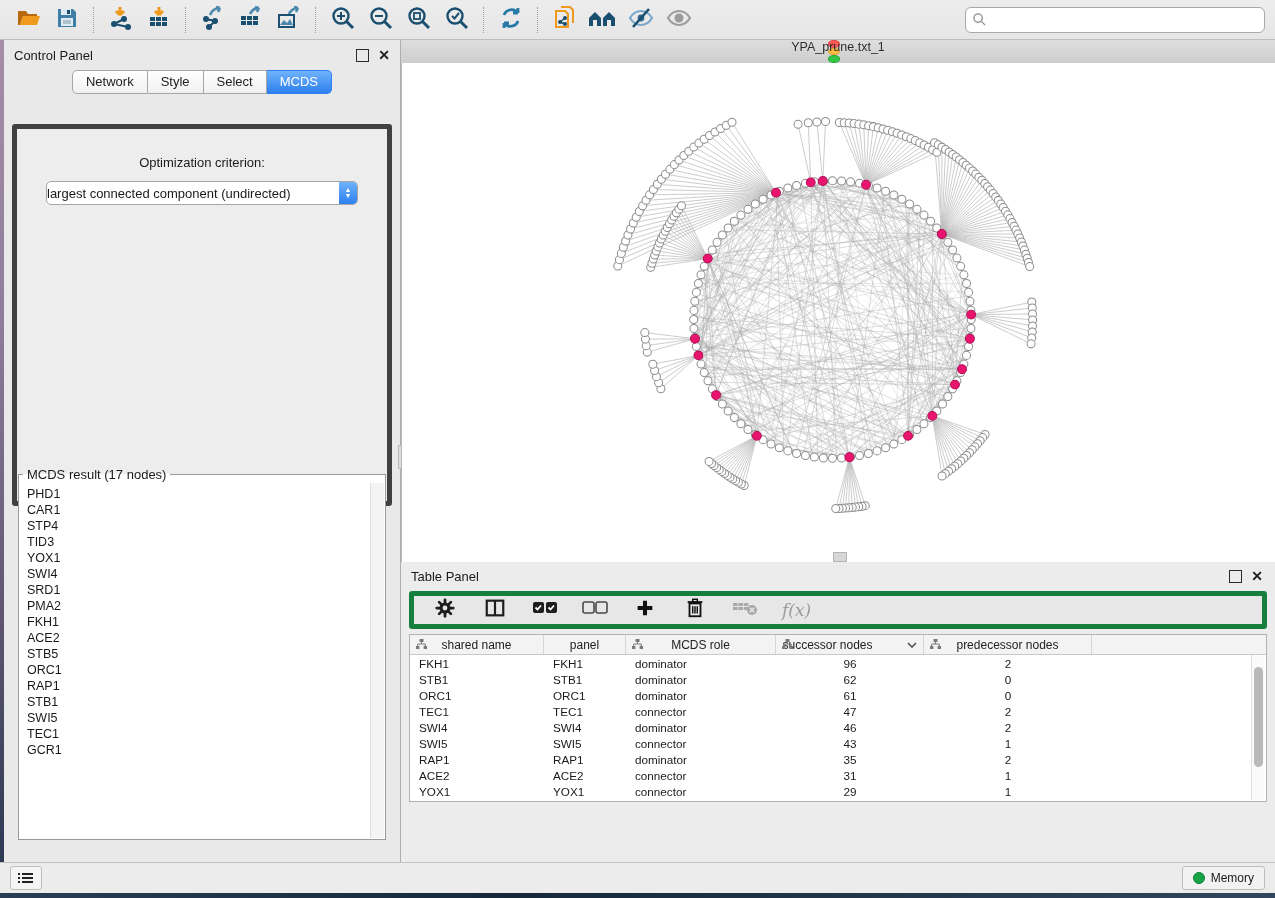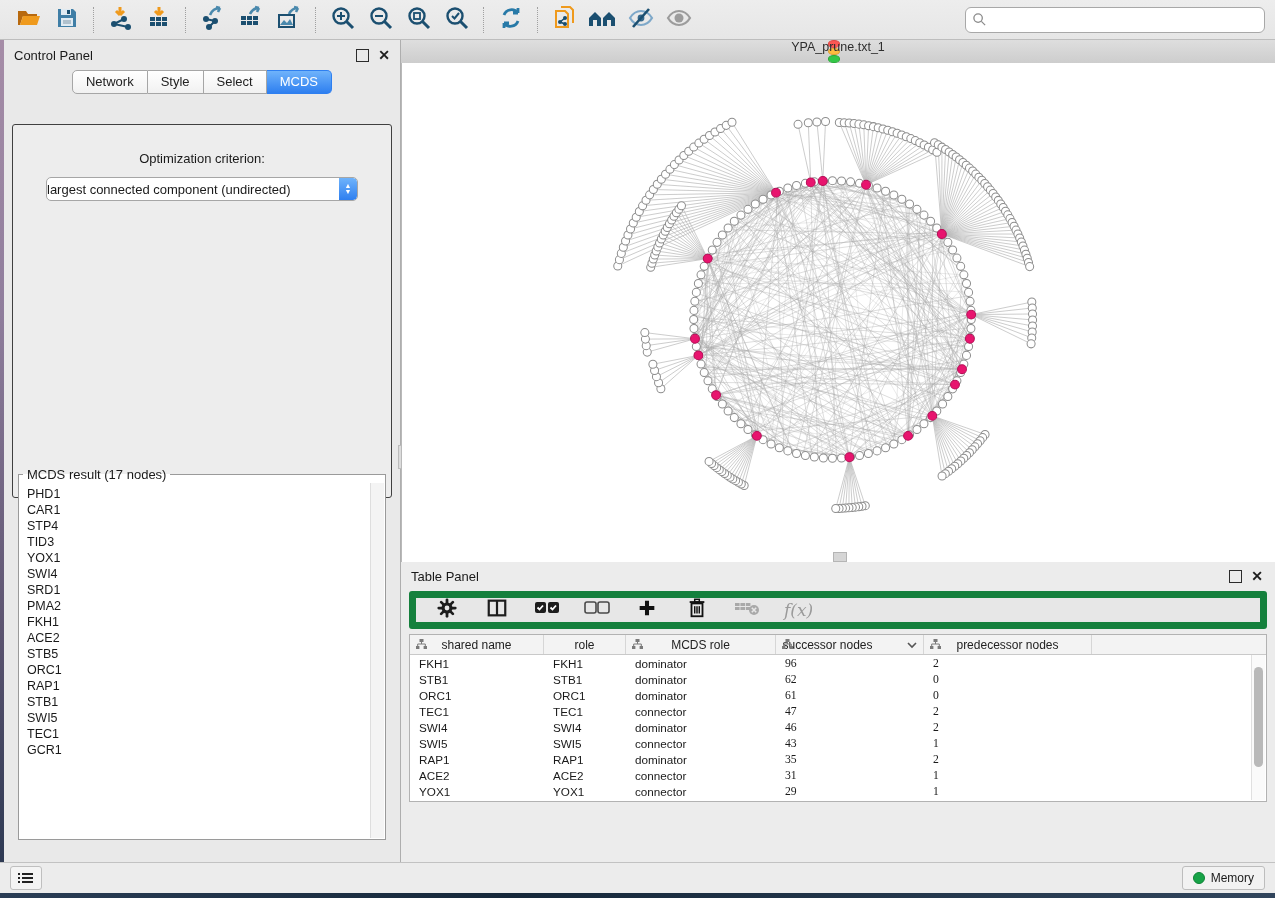--- a/index.html
+++ b/index.html
@@ -33,21 +33,21 @@
   #cp-tabs{position:relative;z-index:2;display:flex;justify-content:center;margin-top:2px;}
   .seg-tab{
     font-size:13px;padding:3px 13px 4px 13px;background:linear-gradient(#ffffff,#f1f1f1);
     border:1px solid #a6a6a6;border-left-width:0;color:#222;
   }
   .seg-tab:first-child{border-left-width:1px;border-radius:5px 0 0 5px;}
   .seg-tab:last-child{border-radius:0 5px 5px 0;}
   .seg-tab.active{background:linear-gradient(#6fb3fb,#2e7ff0);color:#fff;border-color:#2e7ff0;}
   #cp-box{
     position:absolute;left:8px;right:8px;top:84px;height:372px;
-    background:#ededed;border:1px solid #404040;border-radius:3px;
+    background:#ededed;border:5px solid #404040;border-radius:3px;
   }
   #opt-label{text-align:center;margin-top:26px;font-size:13px;}
   #opt-select{
     margin:11px auto 0 auto;width:312px;height:24px;background:#fff;border:1px solid #a6a6a6;
     border-radius:5px;display:flex;align-items:center;box-sizing:border-box;overflow:hidden;
   }
   #opt-select .sel-text{flex:1;font-size:13px;white-space:nowrap;}
   #opt-select .sel-stepper{
     width:18px;align-self:stretch;background:linear-gradient(#6fb3fb,#2e7ff0);
     display:flex;flex-direction:column;align-items:center;justify-content:center;color:#fff;
@@ -75,37 +75,37 @@
   .traffic{width:12px;height:12px;border-radius:50%;margin-right:8px;box-sizing:border-box;}
   #net-title{position:absolute;left:0;right:0;text-align:center;font-size:12.5px;color:#2e2e2e;}
   #net-canvas{position:absolute;left:0;right:0;top:23px;bottom:0;background:#fff;border-left:1px solid #b9b9b9;}
   #net-canvas svg{position:absolute;inset:0;}
   #net-grip{position:absolute;left:50%;bottom:0;width:12px;height:8px;margin-left:-6px;background:#d6d6d6;border:1px solid #b5b5b5;}
   #left-splitter-grip{position:absolute;left:398px;top:445px;width:6px;height:22px;background:#dcdcdc;border:1px solid #bcbcbc;}
   
   #table-panel{position:absolute;left:401px;top:562px;right:0;bottom:36px;background:#ececec;}
   #tp-titlebar{height:25px;display:flex;align-items:center;padding:2px 12px 0 10px;font-size:13px;}
   #tp-toolbar{
-    margin:2px 8px 4px 8px;height:38px;background:#e7e7e7;border:7px solid #15803d;border-radius:3px;
+    margin:2px 8px 4px 8px;height:38px;background:#e7e7e7;border:5px solid #15803d;border-radius:3px;
     display:flex;align-items:center;gap:24px;padding:0 4px 0 18px;box-sizing:border-box;
   }
   .tpt-btn{display:flex;align-items:center;justify-content:center;width:26px;height:26px;}
   #fx-label{font-family:"DejaVu Serif",serif;font-style:italic;font-size:17px;color:#9a9a9a;}
   #node-table{
     position:absolute;left:8px;right:8px;top:72px;bottom:60px;background:#fff;border:1px solid #b2b2b2;overflow:hidden;
   }
   #table-header{display:flex;height:19px;background:#f3f3f3;border-bottom:1px solid #c9c9c9;}
   .th-cell{
     position:relative;display:flex;align-items:center;justify-content:center;font-size:12px;color:#222;
     border-right:1px solid #d6d6d6;box-sizing:border-box;gap:5px;
   }
   .th-cell .tree-ico{position:absolute;left:6px;top:4px;}
   #table-body .t-row{display:flex;height:16px;align-items:center;font-size:11.7px;}
   .t-cell{box-sizing:border-box;padding:0 9px;white-space:nowrap;overflow:hidden;}
-  .t-cell.num{text-align:left;font-family:Liberation Serif, serif;}
+  .t-cell.num{text-align:center;}
   #table-scroll{position:absolute;top:20px;bottom:1px;right:1px;width:13px;background:#fafafa;border-left:1px solid #e0e0e0;}
   #table-scroll .thumb{position:absolute;left:2px;right:2px;top:12px;height:100px;background:#b9b9b9;border-radius:5px;}
   #tp-tabs{position:absolute;left:0;right:0;bottom:30px;display:flex;justify-content:center;}
   #tp-tabs .seg-tab{font-size:12.5px;padding:3px 13px 4px 13px;border-radius:0;}
   #tp-tabs .seg-tab:first-child{border-radius:6px 0 0 6px;border-left-width:1px;}
   #tp-tabs .seg-tab:last-child{border-radius:0 6px 6px 0;}
   
   #status-bar{
     position:absolute;left:0;right:0;bottom:5px;height:31px;background:#ececec;border-top:1px solid #c2c2c2;
     display:flex;align-items:center;padding:0 10px;box-sizing:border-box;
@@ -1255,21 +1255,21 @@
             <g fill="#7a7a7a">
               <rect x="3.5" y="0" width="4" height="3"></rect>
               <rect x="0" y="7" width="3.4" height="3"></rect>
               <rect x="7.6" y="7" width="3.4" height="3"></rect>
             </g>
             <path d="M5.5 3v2M1.7 7V5h7.6v2" stroke="#7a7a7a" fill="none"></path>
           </svg>
           <span>shared name</span>
         </div>
         <div class="th-cell" style="width: 82px;">
-          <span>role</span>
+          <span>panel</span>
         </div>
         <div class="th-cell" style="width: 150px;">
           <svg class="tree-ico" width="11" height="11" viewBox="0 0 11 11">
             <g fill="#7a7a7a">
               <rect x="3.5" y="0" width="4" height="3"></rect>
               <rect x="0" y="7" width="3.4" height="3"></rect>
               <rect x="7.6" y="7" width="3.4" height="3"></rect>
             </g>
             <path d="M5.5 3v2M1.7 7V5h7.6v2" stroke="#7a7a7a" fill="none"></path>
           </svg>

